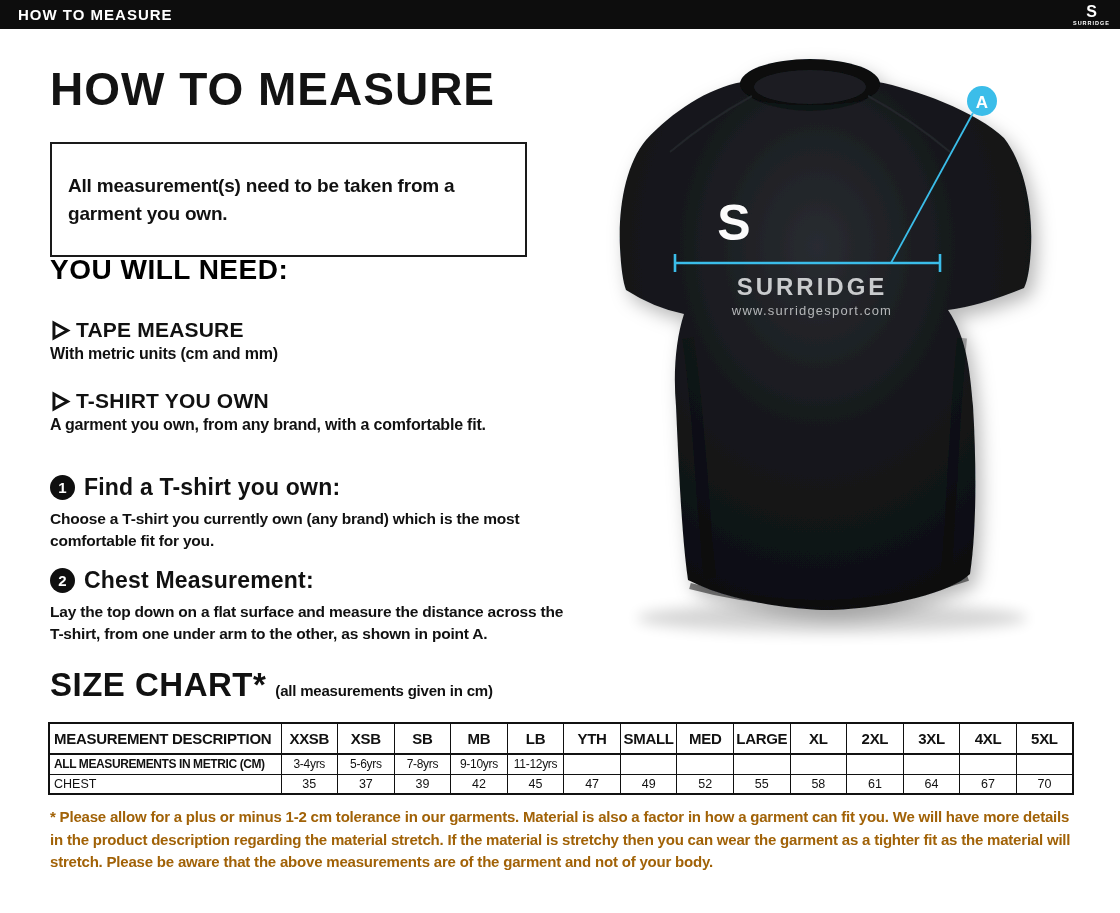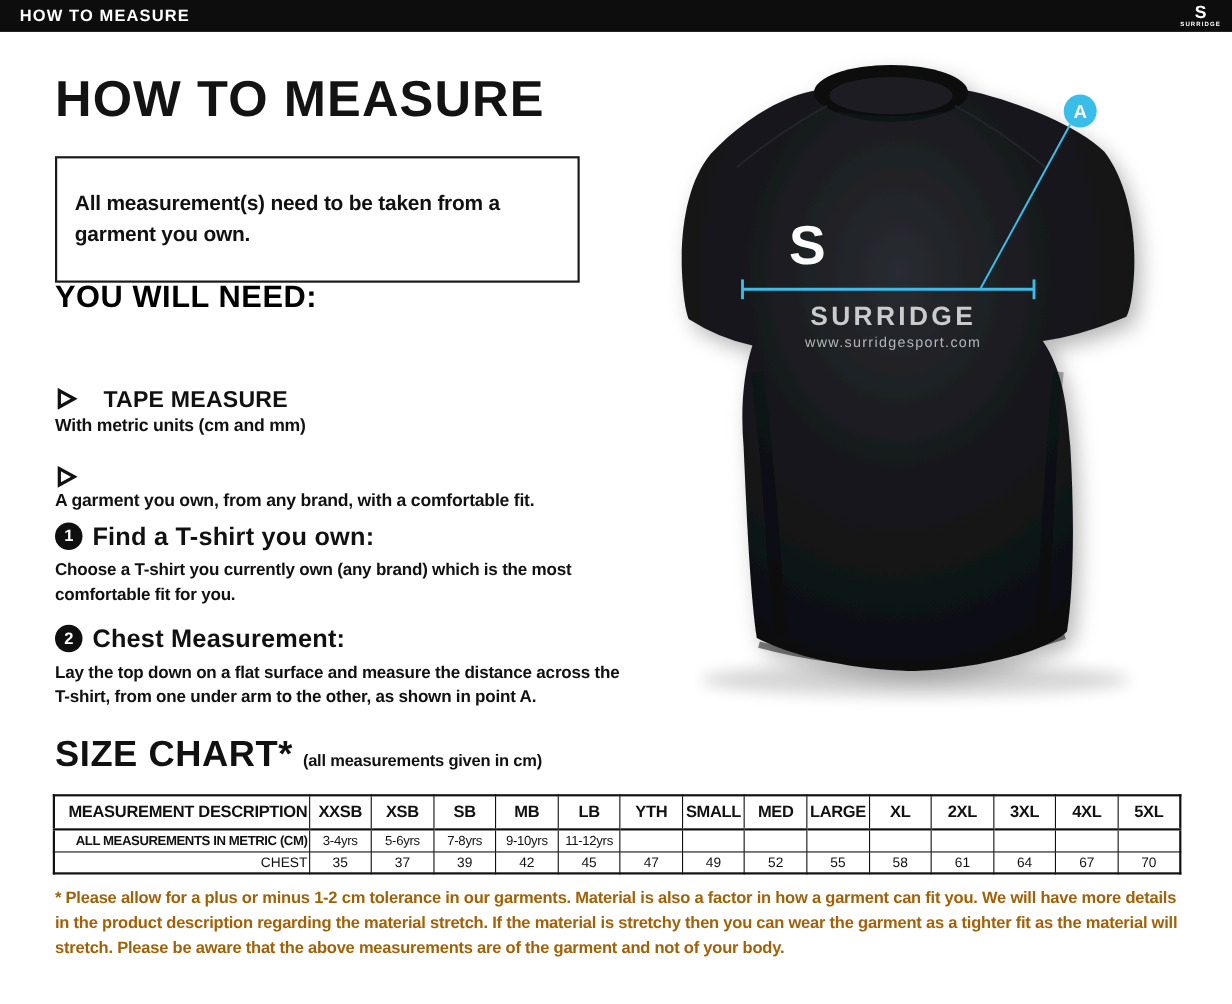--- a/index.html
+++ b/index.html
@@ -13,21 +13,21 @@
   .topbar-logo{display:flex;flex-direction:column;align-items:center;line-height:1;padding-right:10px;margin-top:1px;}
   .topbar-logo .s{color:#fff;font-weight:bold;font-size:16px;line-height:1;}
   .topbar-logo .brand{color:#fff;font-weight:bold;font-size:5.5px;letter-spacing:1px;margin-top:1px;}
 
   
   .h1{position:absolute;left:50px;top:66px;font-size:46px;font-weight:800;letter-spacing:1px;color:#131313;line-height:1;}
   .notice{position:absolute;left:50px;top:142px;width:441px;border:2px solid #1a1a1a;
     padding:28px 16px;font-size:19px;font-weight:bold;line-height:1.45;letter-spacing:-0.2px;}
   .h2{position:absolute;left:50px;top:255px;font-size:28px;font-weight:800;letter-spacing:0.5px;color:#000000;line-height:1.1;}
 
-  .need-item .ni-head{display:flex;align-items:flex-start;gap:23px;margin-top:34px;}
+  .need-item .ni-head{display:flex;align-items:center;gap:5px;}
   .need-title{font-size:21px;font-weight:800;letter-spacing:0.2px;}
   .need-desc{font-size:16px;font-weight:bold;letter-spacing:-0.2px;margin-top:3px;}
   .tri-icon{width:21px;height:21px;display:block;}
   #need-0{position:absolute;left:50px;top:318px;}
   #need-1{position:absolute;left:50px;top:389px;}
 
   .step{position:absolute;left:50px;width:545px;}
   #step-0{top:474px;}
   #step-1{top:567px;}
   .step-head{display:flex;align-items:center;gap:9px;}
@@ -38,21 +38,21 @@
 
   .h3-row{position:absolute;left:50px;top:668px;display:flex;align-items:baseline;gap:9px;}
   .h3{font-size:33px;font-weight:800;letter-spacing:0.5px;line-height:1;}
   .h3-note{font-size:15px;font-weight:bold;letter-spacing:-0.2px;}
 
   
   .chart-wrap{position:absolute;left:48px;top:722px;width:1026px;}
   table.size{border-collapse:collapse;table-layout:fixed;width:1026px;border:2.5px solid #111;}
   table.size th, table.size td{border:1.5px solid #111;text-align:center;overflow:hidden;white-space:nowrap;}
   table.size thead th{font-size:15px;font-weight:bold;height:27px;border-bottom:2.5px solid #111;letter-spacing:-0.3px;}
-  table.size thead th:first-child, table.size td:first-child{text-align:right;padding-left:4px;}
+  table.size thead th:first-child, table.size td:first-child{text-align:left;padding-left:4px;}
   table.size tbody tr{height:20px;}
   table.size tbody tr:first-child td:first-child{font-size:12px;font-weight:bold;letter-spacing:-0.4px;}
   table.size tbody tr:first-child td{font-size:12px;letter-spacing:-0.3px;}
   table.size tbody tr:last-child td{font-size:12.5px;}
 
   .footnote{position:absolute;left:50px;top:806px;width:1030px;font-size:15px;font-weight:bold;
     line-height:1.5;letter-spacing:-0.2px;color:#a16207;}
 
   .shirt-svg{position:absolute;left:560px;top:38px;}
 </style>
@@ -83,20 +83,21 @@
       <span class="need-title">TAPE MEASURE</span>
     </div>
     <div class="need-desc">With metric units (cm and mm)</div>
   </div>
 
   <div class="need-item" id="need-1">
     <div class="ni-head">
       <svg class="tri-icon" viewBox="0 0 24 24">
         <path d="M4.5 3.5 L20 12 L4.5 20.5 Z" fill="#fff" stroke="#111" stroke-width="3.4" stroke-linejoin="miter"></path>
       </svg>
+      <span class="need-title">T-SHIRT YOU OWN</span>
     </div>
     <div class="need-desc">A garment you own, from any brand, with a comfortable fit.</div>
   </div>
 
   <div class="step" id="step-0">
     <div class="step-head">
       <span class="step-num">1</span>
       <span class="step-title">Find a T-shirt you own:</span>
     </div>
     <div class="step-desc">Choose a T-shirt you currently own (any brand) which is the most comfortable fit for you.</div>

